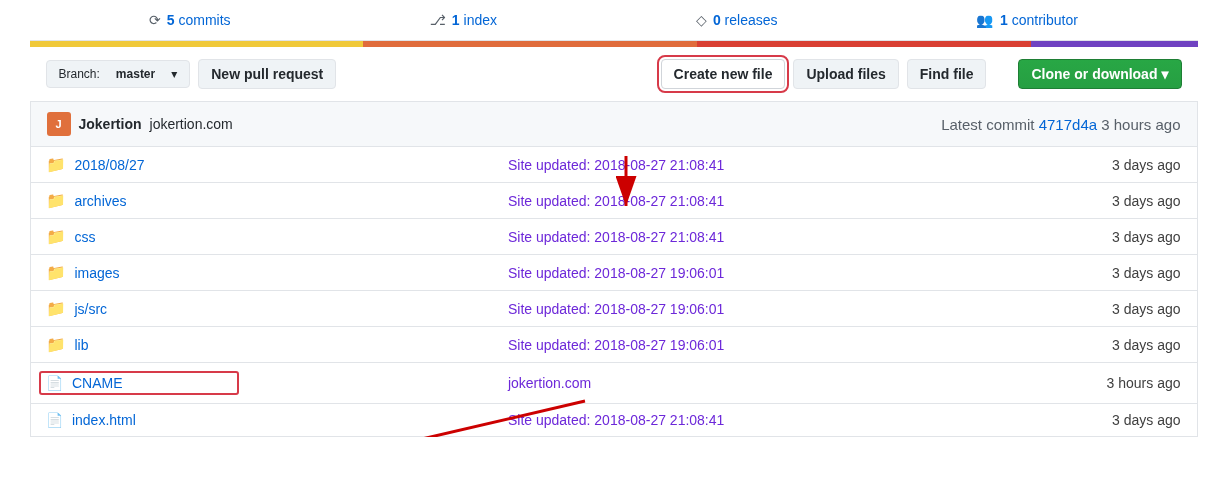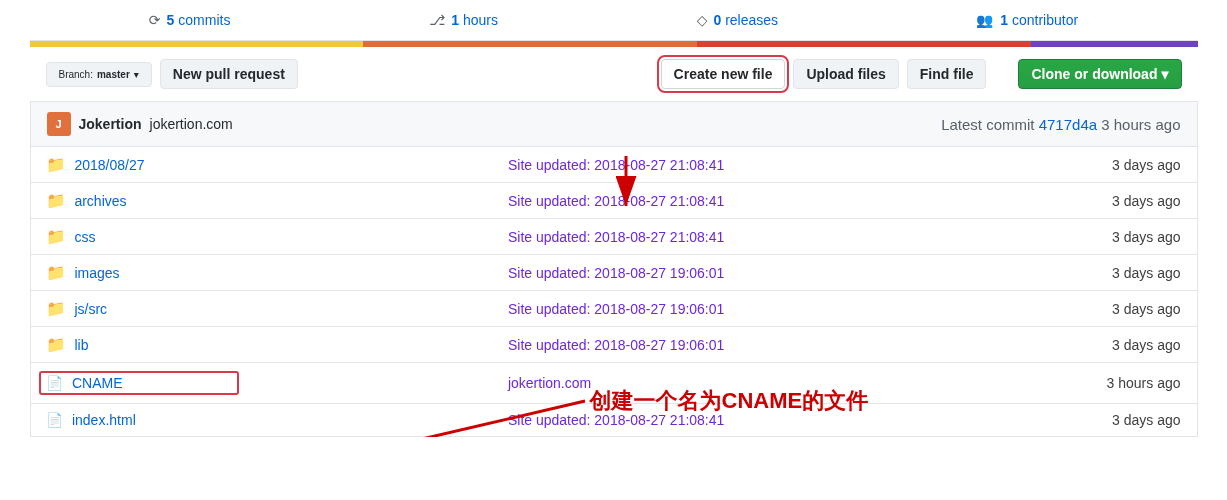--- a/index.html
+++ b/index.html
@@ -39,27 +39,27 @@
       justify-content: space-between;
       padding: 12px 16px;
       background: #fff;
     }
     .toolbar-left { display: flex; align-items: center; gap: 8px; }
     .toolbar-right { display: flex; align-items: center; gap: 8px; border-radius: 14px; }
 
     .branch-selector {
       display: flex;
       align-items: center;
-      gap: 4px;
+      gap: 16px;
       padding: 6px 12px;
       border: 1px solid #e1e4e8;
       border-radius: 4px;
       background: #eff3f6;
       cursor: pointer;
-      font-size: 10px;
+      font-size: 12px;
     }
 
     .btn {
       padding: 6px 12px;
       border-radius: 4px;
       border: 1px solid;
       cursor: pointer;
       font-size: 14px;
       font-weight: 700;
     }
@@ -170,21 +170,21 @@
       <span class="icon">⟳</span>
       <a>
         <strong>5</strong>
         <span>commits</span>
       </a>
     </div>
     <div class="top-bar-item">
       <span class="icon">⎇</span>
       <a>
         <strong>1</strong>
-        <span>hours</span>
+        <span>index</span>
       </a>
     </div>
     <div class="top-bar-item">
       <span class="icon">◇</span>
       <a>
         <strong>0</strong>
         <span>releases</span>
       </a>
     </div>
     <div class="top-bar-item">
@@ -334,16 +334,15 @@
         <defs>
           <marker id="arrowhead" markerWidth="10" markerHeight="7" refX="10" refY="3.5" orient="auto">
             <polygon points="0 0, 10 3.5, 0 7" fill="#cc0000"></polygon>
           </marker>
         </defs>
 
         <line x1="596" y1="10" x2="596" y2="60" stroke="#cc0000" stroke-width="3" marker-end="url(#arrowhead)"></line>
 
         <line x1="555" y1="255" x2="190" y2="340" stroke="#cc0000" stroke-width="3" marker-end="url(#arrowhead)"></line>
       </svg>
-      <div class="annotation-text">创建一个名为CNAME的文件</div>
     </div>
   </div>
 </div>
 
 </body></html>

